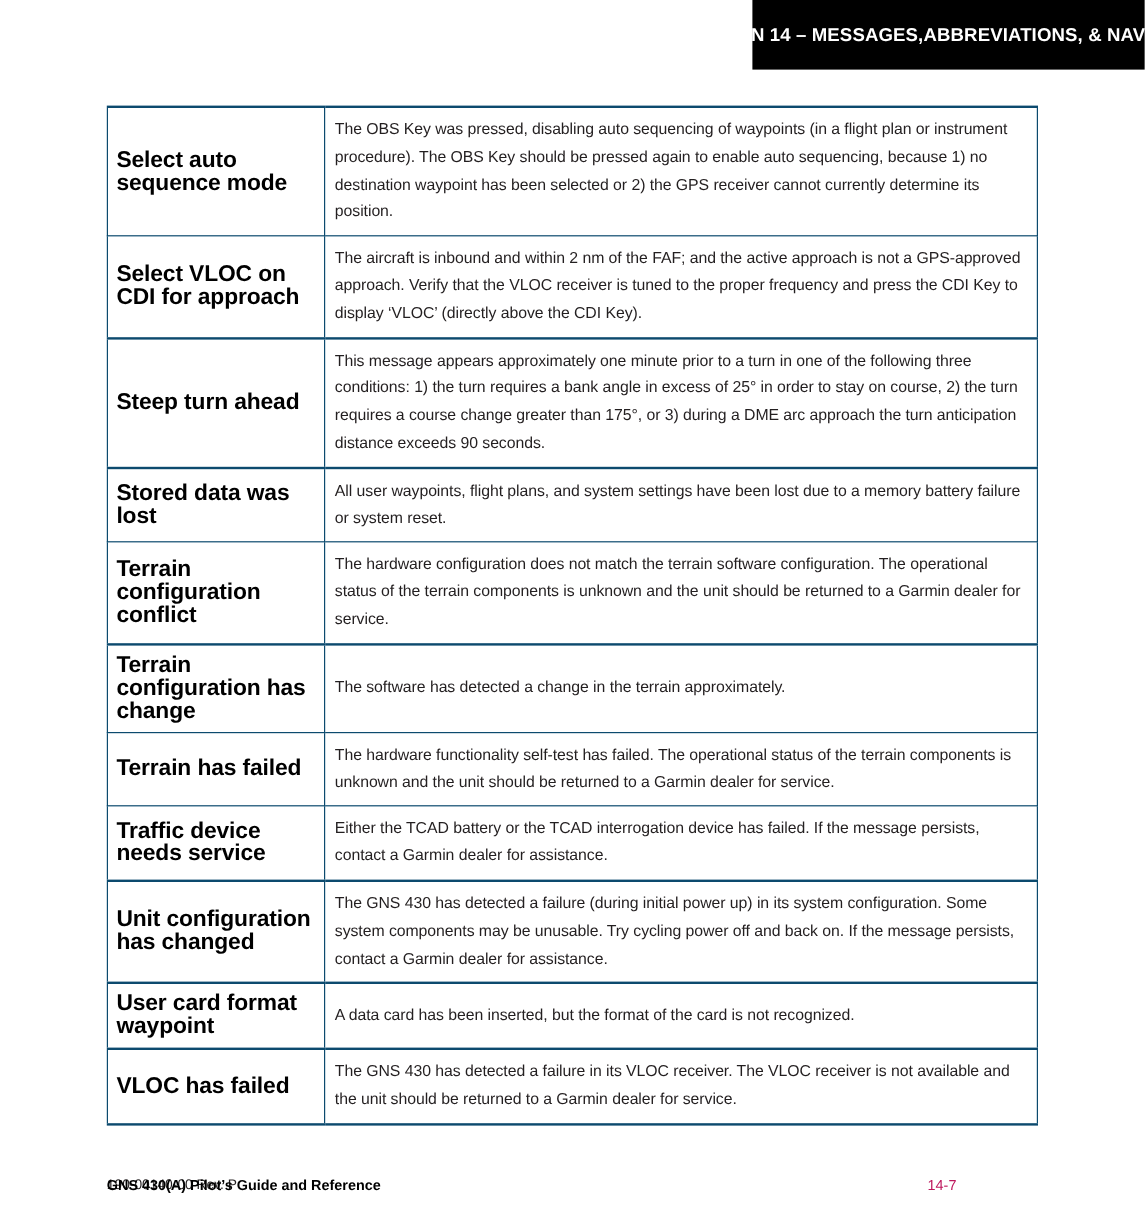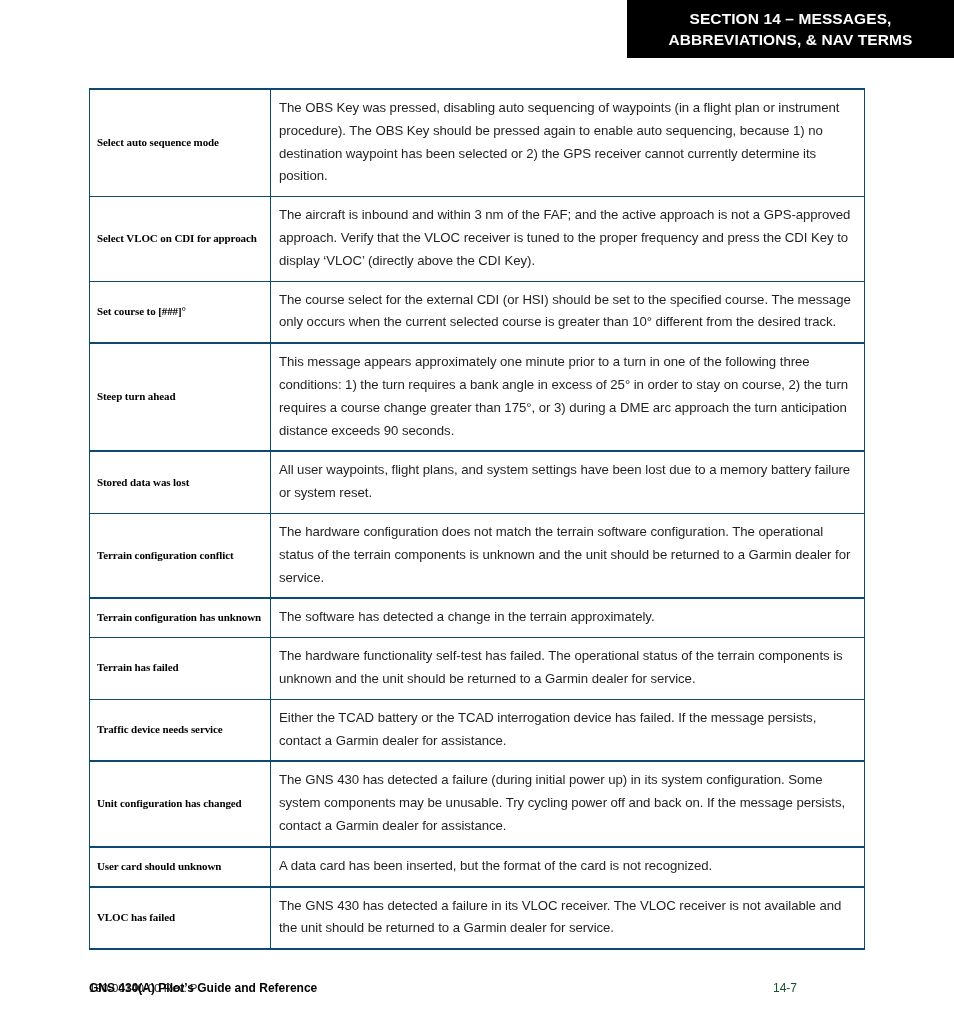--- a/index.html
+++ b/index.html
@@ -19,21 +19,21 @@
   
   #section-header {
     position: absolute;
     left: 627px;
     top: 0;
     width: 327px;
     height: 58px;
     background: #000000;
     color: #ffffff;
     display: flex;
-    flex-direction: column;
+    flex-direction: row;
     align-items: center;
     justify-content: center;
     text-align: center;
     box-sizing: border-box;
     padding: 0 4px;
   }
   #section-header .hdr-line {
     font-size: 15.5px;
     font-weight: bold;
     line-height: 21px;
@@ -51,27 +51,26 @@
     table-layout: fixed;
   }
   #messages-table td {
     border: 1px solid #0c4a6e;
     vertical-align: middle;
     padding: 7px 8px 8px 8px;
     box-sizing: border-box;
   }
   #messages-table td.msg-name {
     width: 181px;
-    font-size: 11px;
+    font-size: 19px;
     font-weight: bold;
     line-height: 19px;
     letter-spacing: -0.1px;
     padding-left: 7px;
     padding-right: 4px;
-    font-family: Liberation Serif, serif;
   }
   #messages-table td.msg-desc {
     font-size: 13.2px;
     font-weight: normal;
     line-height: 22.8px;
     letter-spacing: -0.05px;
     padding-left: 8px;
     padding-right: 5px;
     color: #231f20;
   }
@@ -102,21 +101,21 @@
     left: 0;
     right: 18px;
     font-size: 12px;
     font-weight: bold;
     color: #000000;
     white-space: nowrap;
   }
   #footer-page-number {
     margin-left: auto;
     font-size: 12px;
-    color: #14532d;
+    color: #be185d;
     position: relative;
     z-index: 2;
     white-space: nowrap;
   }
 </style>
 </head>
 <body>
 
 <div id="section-header">
   <div class="hdr-line">SECTION 14 – MESSAGES,</div>
@@ -126,67 +125,63 @@
 <table id="messages-table">
   <tbody>
 
     <tr class="thick-top">
       <td class="msg-name">Select auto sequence mode</td>
       <td class="msg-desc">The OBS Key was pressed, disabling auto sequencing of waypoints (in a flight plan or instrument procedure).  The OBS Key should be pressed again to enable auto sequencing, because 1) no destination waypoint has been selected or 2) the GPS receiver cannot currently determine its position.</td>
     </tr>
 
     <tr>
       <td class="msg-name">Select VLOC on CDI for approach</td>
-      <td class="msg-desc">The aircraft is inbound and within 3 nm of the FAF; and the active approach is not a GPS-approved approach.  Verify that the VLOC receiver is tuned to the proper frequency and press the CDI Key to display ‘VLOC’ (directly above the CDI Key).</td>
+      <td class="msg-desc">The aircraft is inbound and within 2 nm of the FAF; and the active approach is not a GPS-approved approach.  Verify that the VLOC receiver is tuned to the proper frequency and press the CDI Key to display ‘VLOC’ (directly above the CDI Key).</td>
     </tr>
 
-    <tr>
-      <td class="msg-name">Set course to [###]°</td>
-      <td class="msg-desc">The course select for the external CDI (or HSI) should be set to the specified course.  The message only occurs when the current selected course is greater than 10° different from the desired track.</td>
-    </tr>
 
     <tr class="thick-top">
       <td class="msg-name">Steep turn ahead</td>
       <td class="msg-desc">This message appears approximately one minute prior to a turn in one of the following three conditions: 1) the turn requires a bank angle in excess of 25° in order to stay on course, 2) the turn requires a course change greater than 175°, or 3) during a DME arc approach the turn anticipation distance exceeds 90 seconds.</td>
     </tr>
 
     <tr class="thick-top">
       <td class="msg-name">Stored data was lost</td>
       <td class="msg-desc">All user waypoints, flight plans, and system settings have been lost due to a memory battery failure or system reset.</td>
     </tr>
 
 
     <tr>
       <td class="msg-name">Terrain configuration conflict</td>
       <td class="msg-desc">The hardware configuration does not match the terrain software configuration.  The operational status of the terrain components is unknown and the unit should be returned to a Garmin dealer for service.</td>
     </tr>
 
     <tr class="thick-top">
-      <td class="msg-name">Terrain configuration has unknown</td>
+      <td class="msg-name">Terrain configuration has change</td>
       <td class="msg-desc">The software has detected a change in the terrain approximately.</td>
     </tr>
 
     <tr>
       <td class="msg-name">Terrain has failed</td>
       <td class="msg-desc">The hardware functionality self-test has failed.  The operational status of the terrain components is unknown and the unit should be returned to a Garmin dealer for service.</td>
     </tr>
 
 
     <tr>
       <td class="msg-name">Traffic device needs service</td>
       <td class="msg-desc">Either the TCAD battery or the TCAD interrogation device has failed.  If the message persists, contact a Garmin dealer for assistance.</td>
     </tr>
 
     <tr class="thick-top">
       <td class="msg-name">Unit configuration has changed</td>
       <td class="msg-desc">The GNS 430 has detected a failure (during initial power up) in its system configuration. Some system components may be unusable.  Try cycling power off and back on. If the message persists, contact a Garmin dealer for assistance.</td>
     </tr>
 
     <tr class="thick-top">
-      <td class="msg-name">User card should unknown</td>
+      <td class="msg-name">User card format waypoint</td>
       <td class="msg-desc">A data card has been inserted, but the format of the card is not recognized.</td>
     </tr>
 
     <tr class="thick-top thick-bottom">
       <td class="msg-name">VLOC has failed</td>
       <td class="msg-desc">The GNS 430 has detected a failure in its VLOC receiver.  The VLOC receiver is not available and the unit should be returned to a Garmin dealer for service.</td>
     </tr>
 
   </tbody>
 </table>

